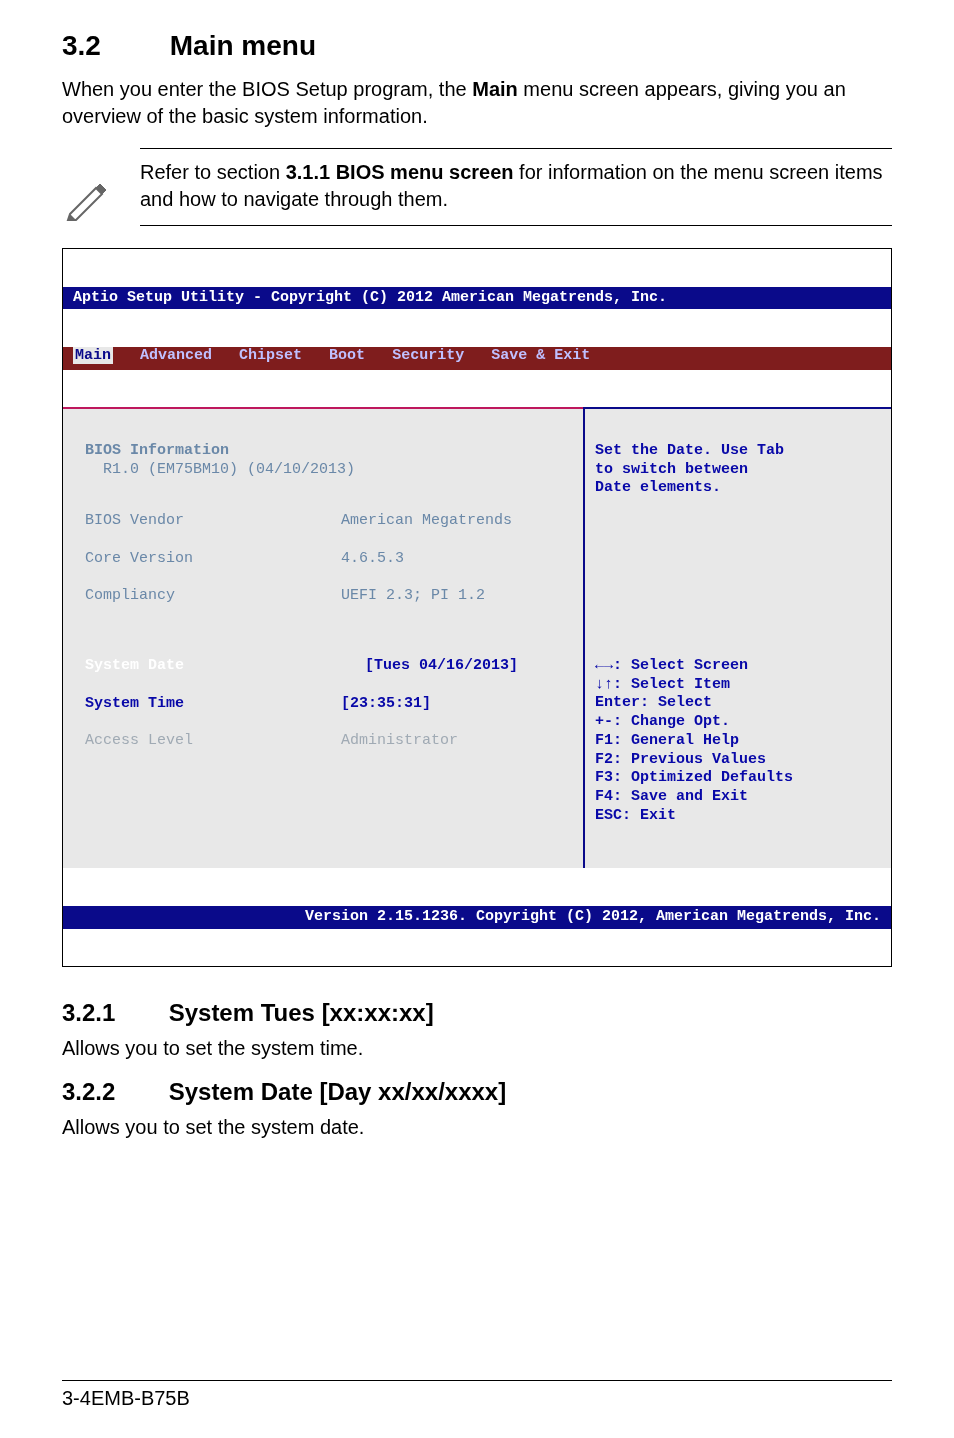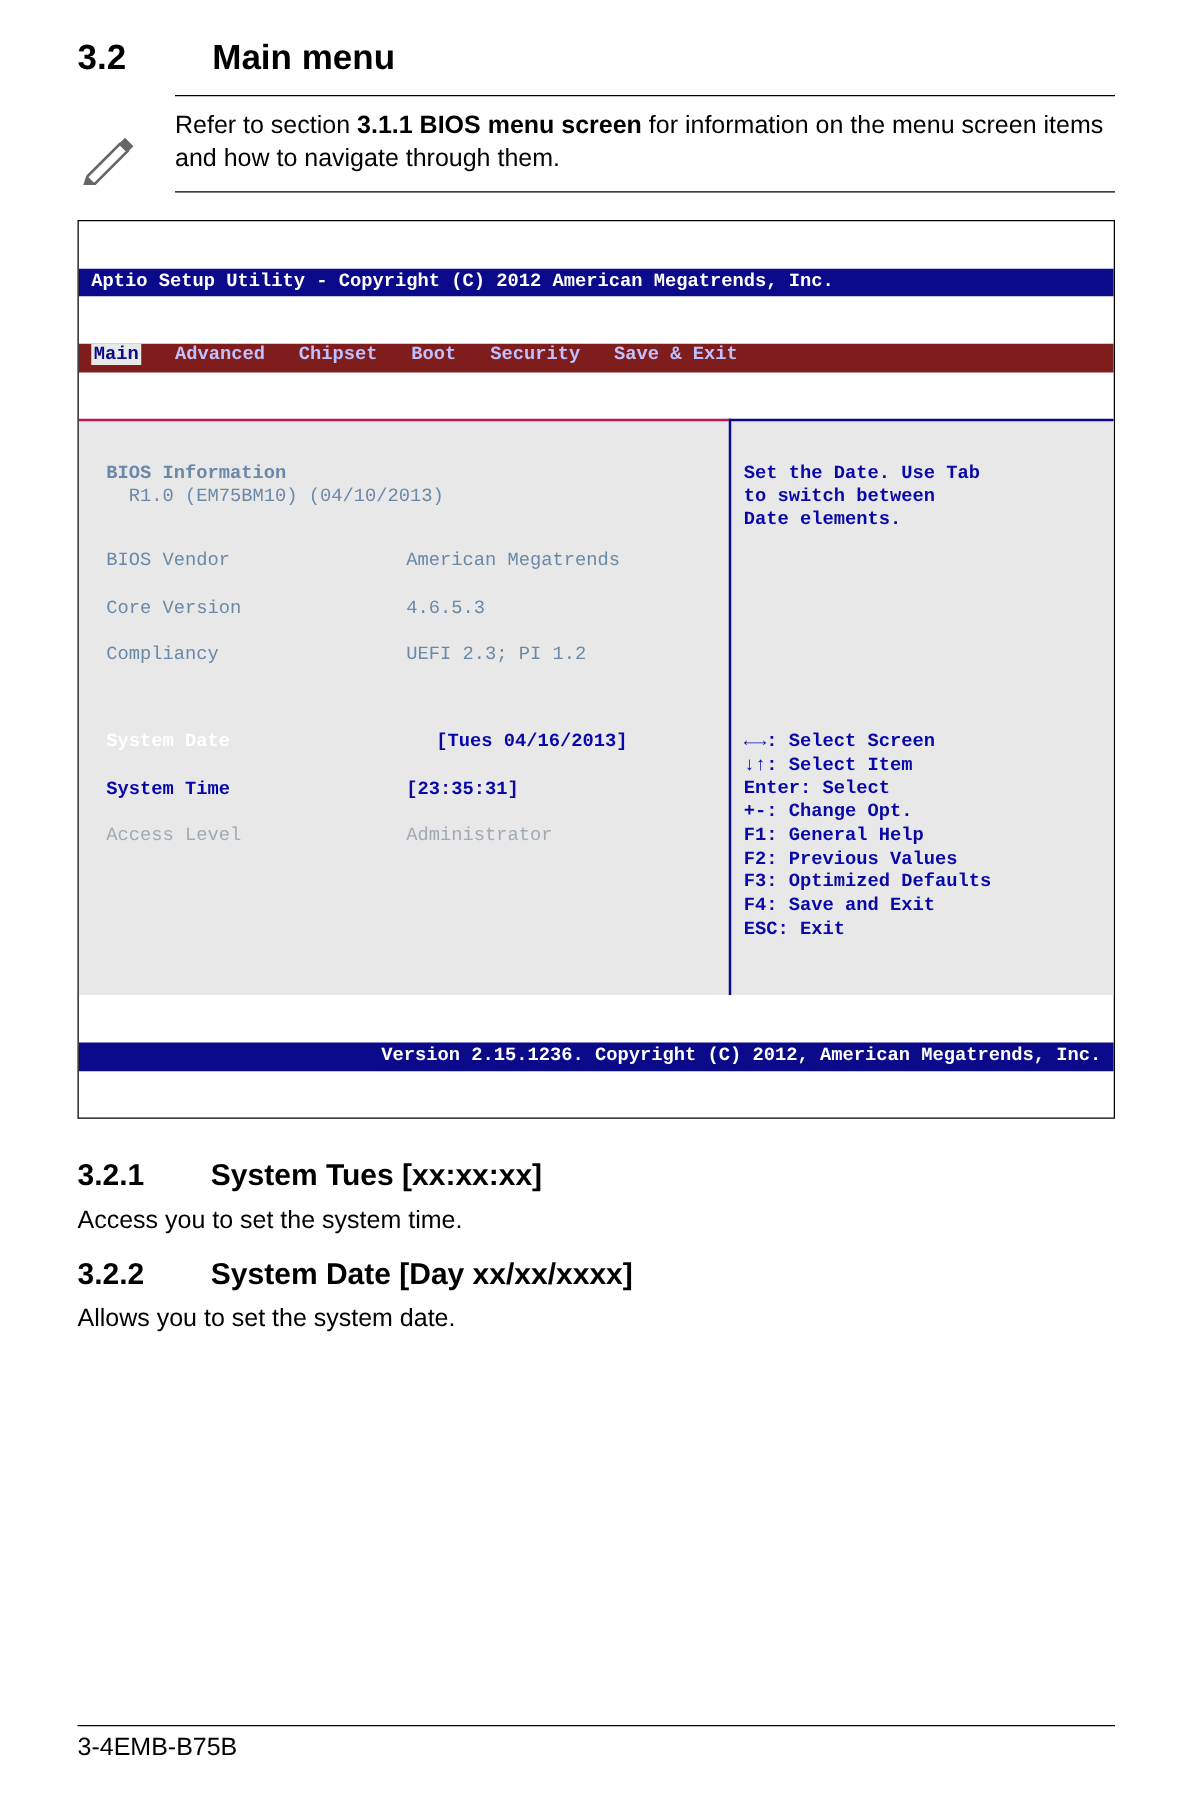--- a/index.html
+++ b/index.html
@@ -81,21 +81,21 @@
     border-top: 2px solid #be185d;
   }
   .bios-right {
     width: 308px;
     padding: 14px 10px 24px 10px;
     color: #0808a8;
     font-weight: bold;
     border-left: 2px solid #0a0a8a;
     border-top: 2px solid #0a0a8a;
   }
-  .bios-left .row { display:flex; }
+  .bios-left .row { display:flex;gap:16px; }
   .bios-left .lab { width: 240px; color:#6a88a8; }
   .bios-left .val { color:#6a88a8; }
   .bios-left .dim { color:#a0aab4; }
   .bios-left .sel-lab { color:#ffffff; font-weight:bold; width:240px; }
   .bios-left .sel-val { color:#ffffff; font-weight:bold; }
   .bios-left .blue { color:#0808a8; font-weight:bold; }
   .bios-left .header-line { color:#6a88a8; font-weight:bold; }
   .spacer { height: 14px; }
   .right-gap { height: 140px; }
 
@@ -124,20 +124,21 @@
 </head>
 <body>
 
 <div class="page">
 
   <h2 class="section-title">
     <span class="num">3.2</span>
     <span>Main menu</span>
   </h2>
 
+  <p class="body">When you enter the BIOS Setup program, the <b>Main</b> menu screen appears, giving you an overview of the basic system information.</p>
 
   <div class="note-block">
     <div class="note-icon">
       <svg viewBox="0 0 48 48">
         <path d="M8 40 L34 14 L40 20 L14 46 L6 46 Z" fill="none" stroke="#666" stroke-width="2"></path>
         <path d="M34 14 L38 10 L44 16 L40 20 Z" fill="#666" stroke="#666" stroke-width="1"></path>
         <path d="M6 46 L8 40 L14 46 Z" fill="#666"></path>
       </svg>
     </div>
     <div class="note-text">Refer to section <b>3.1.1 BIOS menu screen</b> for information on the menu screen items and how to navigate through them.</div>
@@ -175,21 +176,21 @@
 <span>ESC: Exit</span>
       </div>
     </div>
     <div class="bios-footer" style="text-align:right">Version 2.15.1236. Copyright (C) 2012, American Megatrends, Inc.</div>
   </div>
 
   <h3 class="subsection">
     <span class="num">3.2.1</span>
     <span>System Tues [xx:xx:xx]</span>
   </h3>
-  <p class="sub-body">Access you to set the system time.</p>
+  <p class="sub-body">Allows you to set the system time.</p>
 
   <h3 class="subsection">
     <span class="num">3.2.2</span>
     <span>System Date [Day xx/xx/xxxx]</span>
   </h3>
   <p class="sub-body">Allows you to set the system date.</p>
 
   <div class="footer">
     <span>3-4</span>
     <span>EMB-B75B</span>

